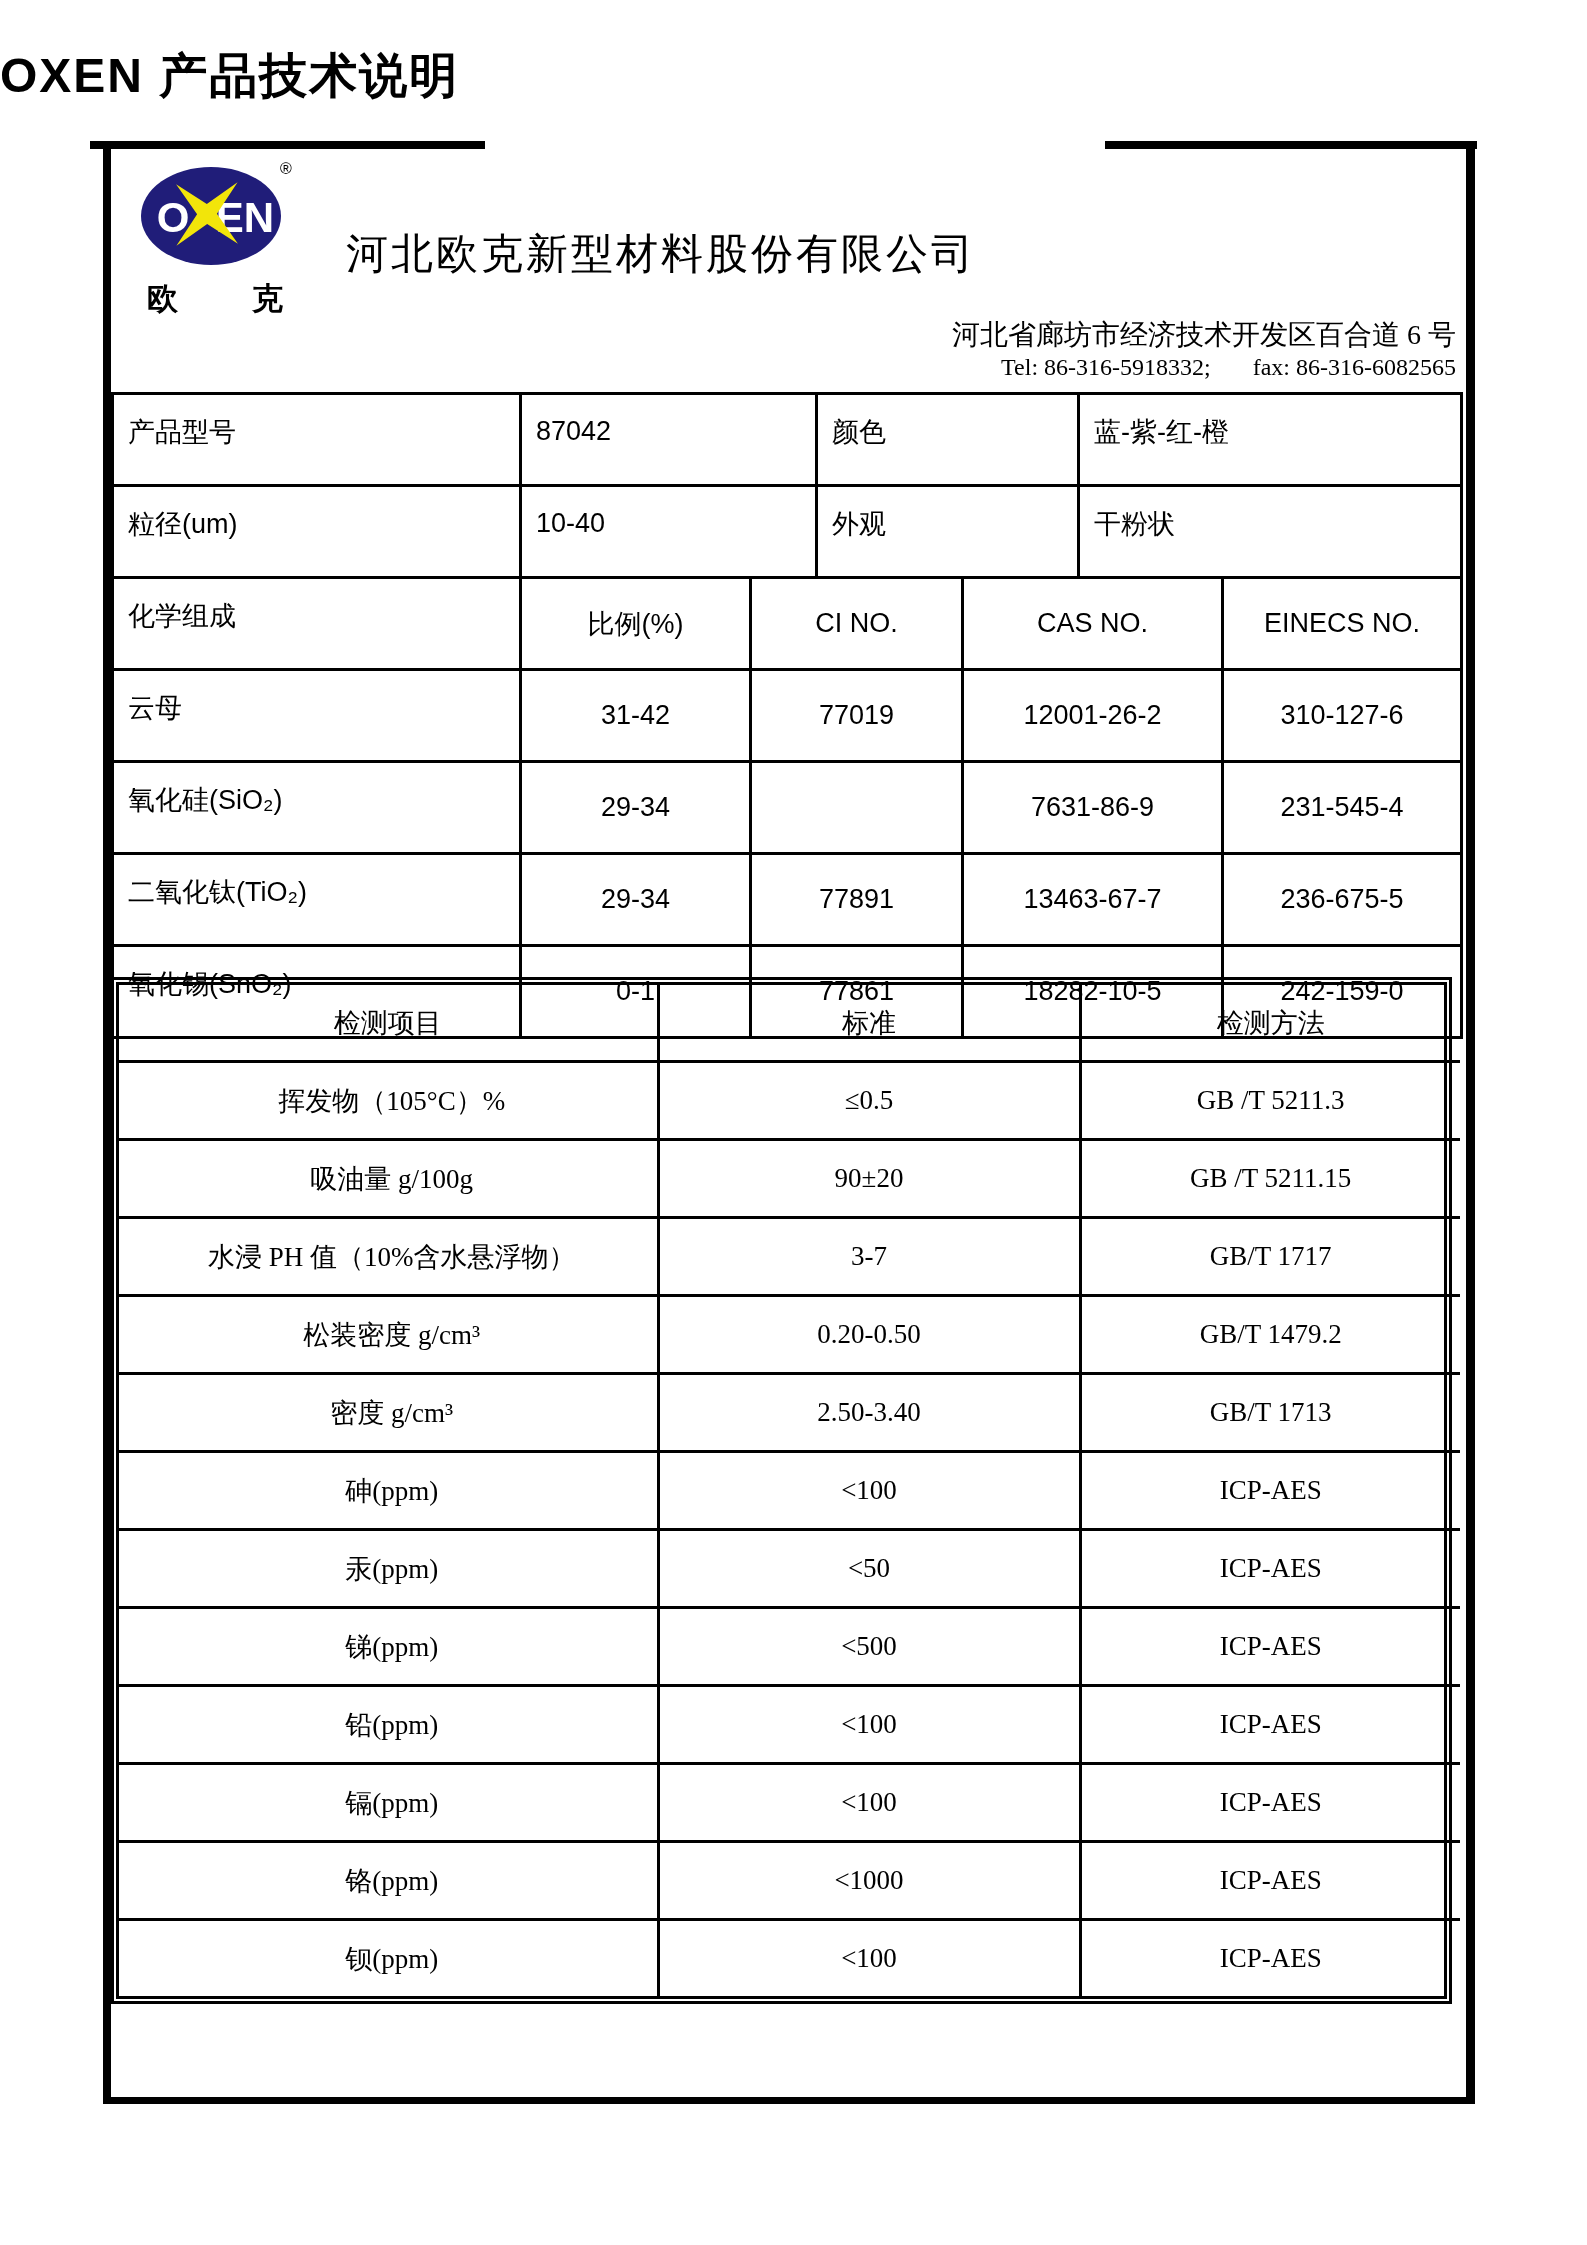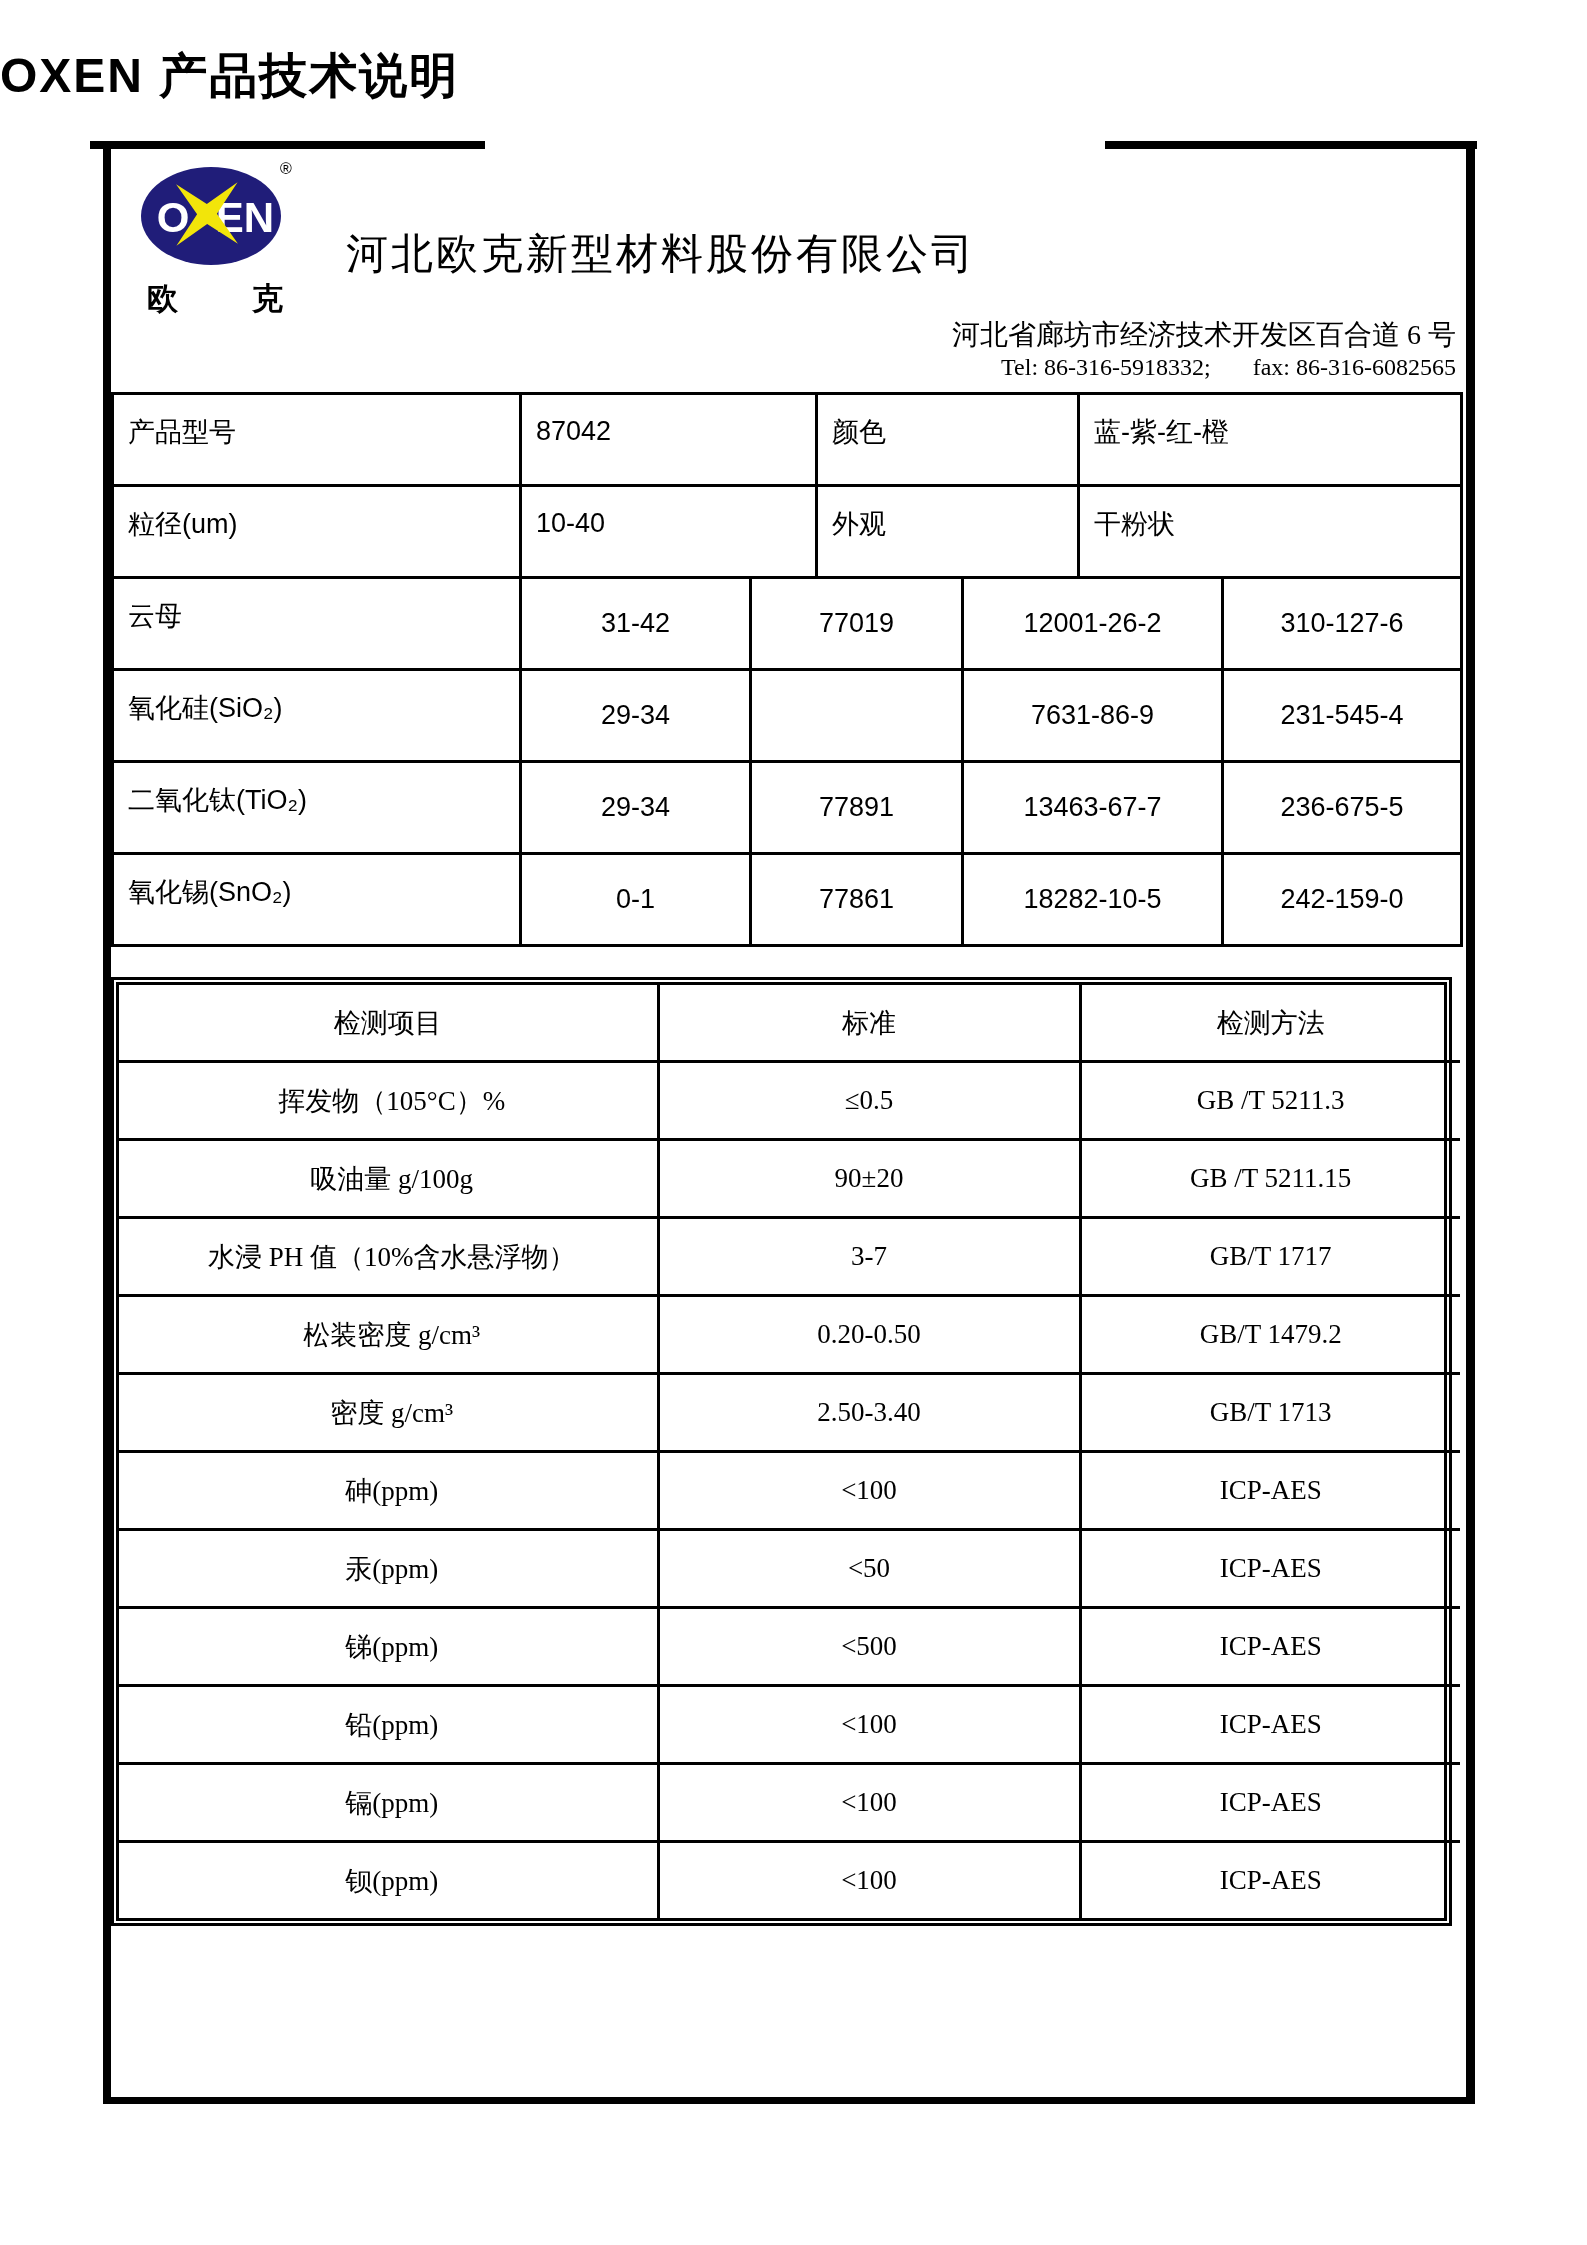--- a/index.html
+++ b/index.html
@@ -128,20 +128,27 @@
           <td colspan="2">颜色</td>
           <td colspan="2">蓝-紫-红-橙</td>
         </tr>
         <tr>
           <td>粒径(um)</td>
           <td colspan="2">10-40</td>
           <td colspan="2">外观</td>
           <td colspan="2">干粉状</td>
         </tr>
         <tr>
+          <td>化学组成</td>
+          <td class="ctr">比例(%)</td>
+          <td class="ctr" colspan="2">CI NO.</td>
+          <td class="ctr" colspan="2">CAS NO.</td>
+          <td class="ctr">EINECS NO.</td>
+        </tr>
+        <tr>
           <td>云母</td>
           <td class="ctr">31-42</td>
           <td class="ctr" colspan="2">77019</td>
           <td class="ctr" colspan="2">12001-26-2</td>
           <td class="ctr">310-127-6</td>
         </tr>
         <tr>
           <td>氧化硅(SiO₂)</td>
           <td class="ctr">29-34</td>
           <td class="ctr" colspan="2"></td>
@@ -222,20 +229,25 @@
           <td>铅(ppm)</td>
           <td class="ctr">&lt;100</td>
           <td class="ctr">ICP-AES</td>
         </tr>
         <tr>
           <td>镉(ppm)</td>
           <td class="ctr">&lt;100</td>
           <td class="ctr">ICP-AES</td>
         </tr>
         <tr>
+          <td>铬(ppm)</td>
+          <td class="ctr">&lt;1000</td>
+          <td class="ctr">ICP-AES</td>
+        </tr>
+        <tr>
           <td>钡(ppm)</td>
           <td class="ctr">&lt;100</td>
           <td class="ctr">ICP-AES</td>
         </tr>
       </tbody>
     </table>
     </div>
 
   </div>
 </div>

